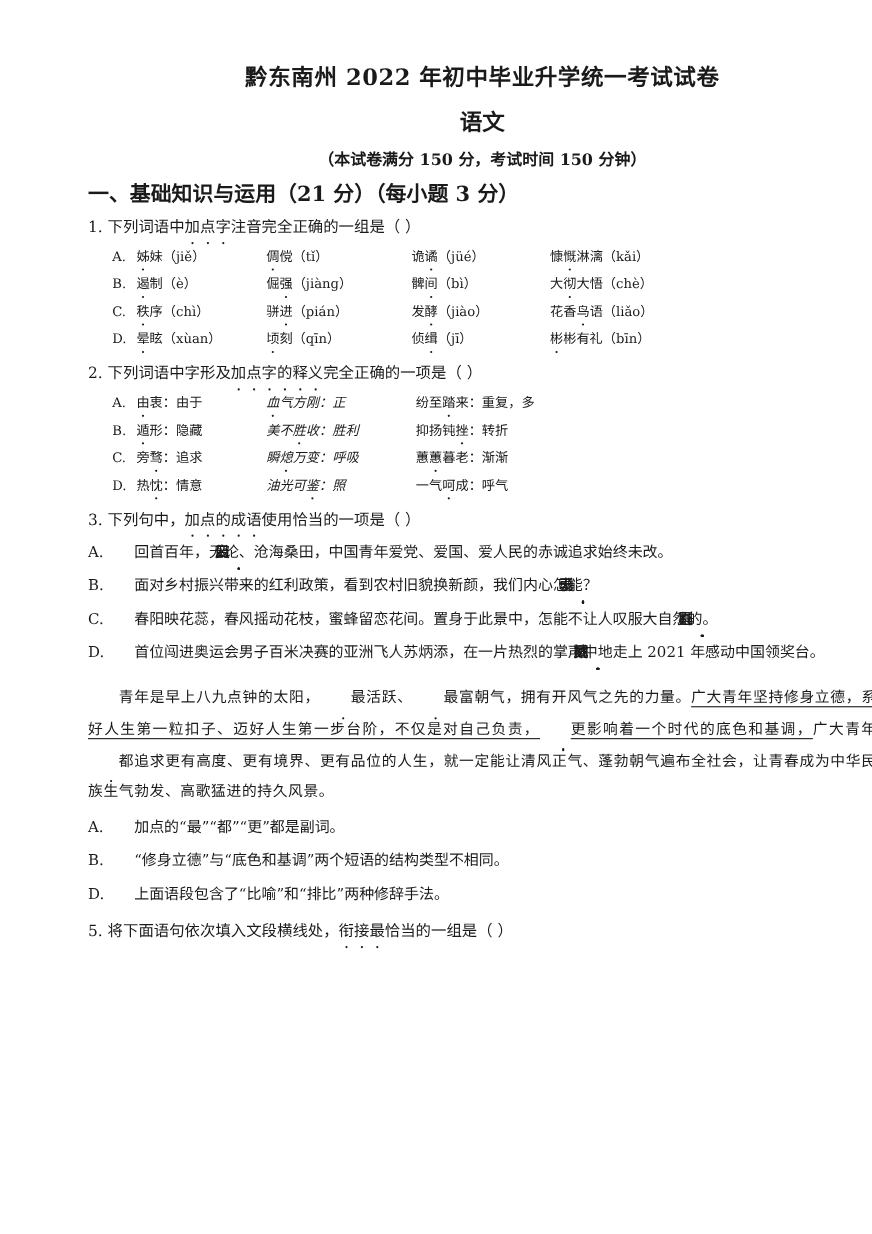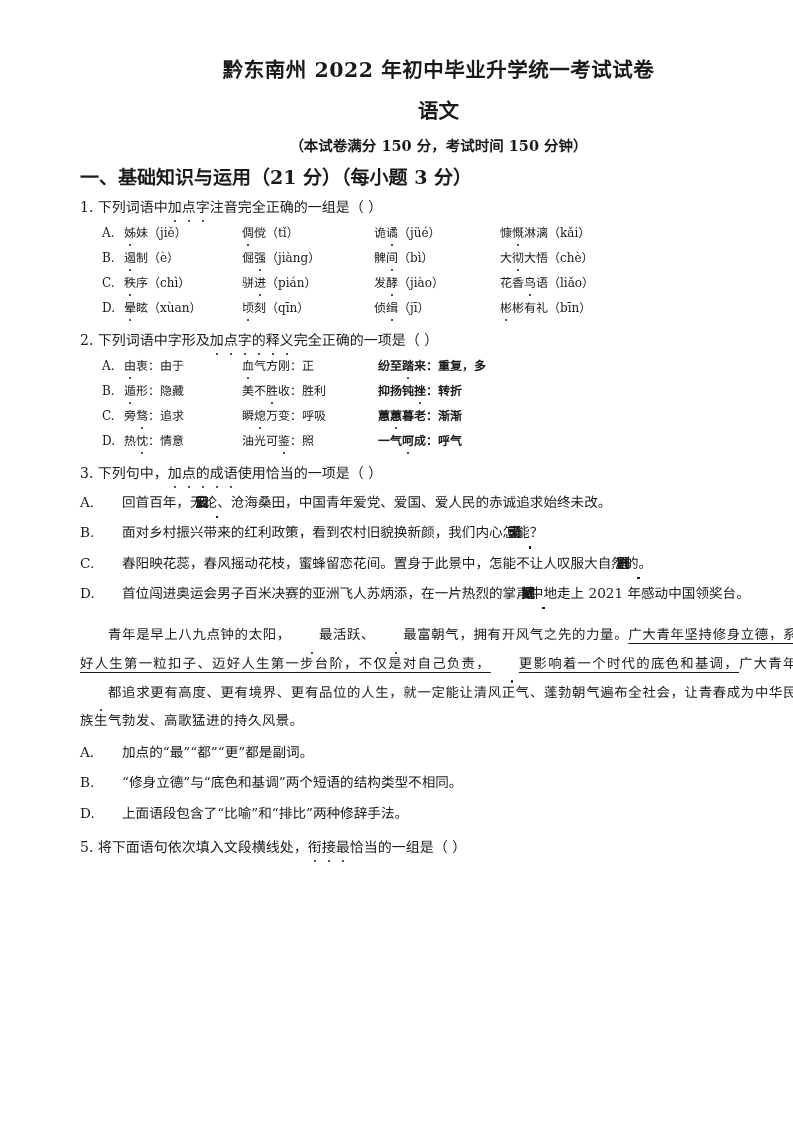--- a/index.html
+++ b/index.html
@@ -89,22 +89,22 @@
   }
   .cell {
     display: inline-block;
     vertical-align: baseline;
   }
   .q1 .c1 { width: 118px; }
   .q1 .c2 { width: 132px; }
   .q1 .c3 { width: 126px; }
   .q1 .c4 { width: 150px; }
   .q2 .c1 { width: 118px; }
-  .q2 .c2 { width: 136px; }
-  .q2 .c3 { width: 150px; font-weight: bold; }
+  .q2 .c2 { width: 136px; font-style: italic; }
+  .q2 .c3 { width: 150px; }
 
   
   .opt-block {
     font-size: 13.6px;
     line-height: 1.78;
     margin: 0 0 6px 0;
     padding-left: 22px;
     text-indent: -22px;
     margin-left: 22px;
   }

